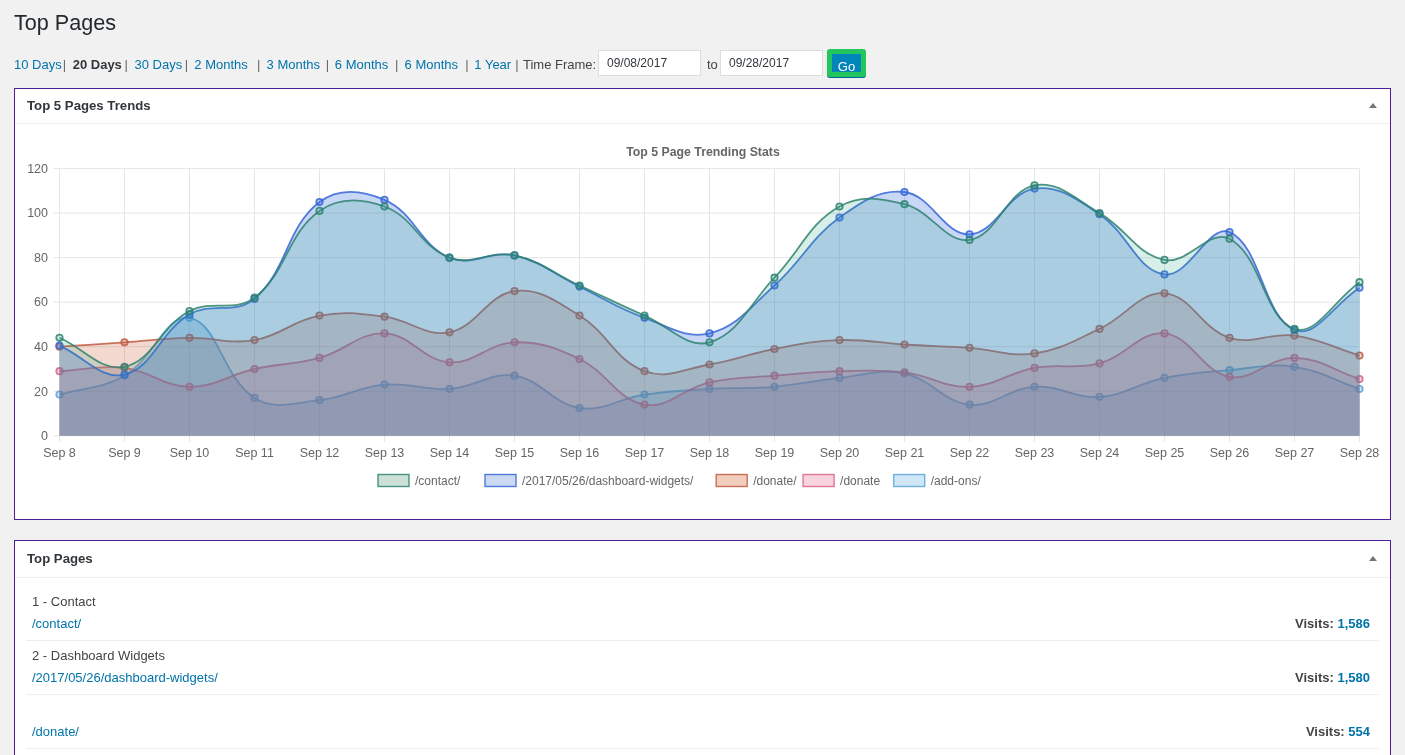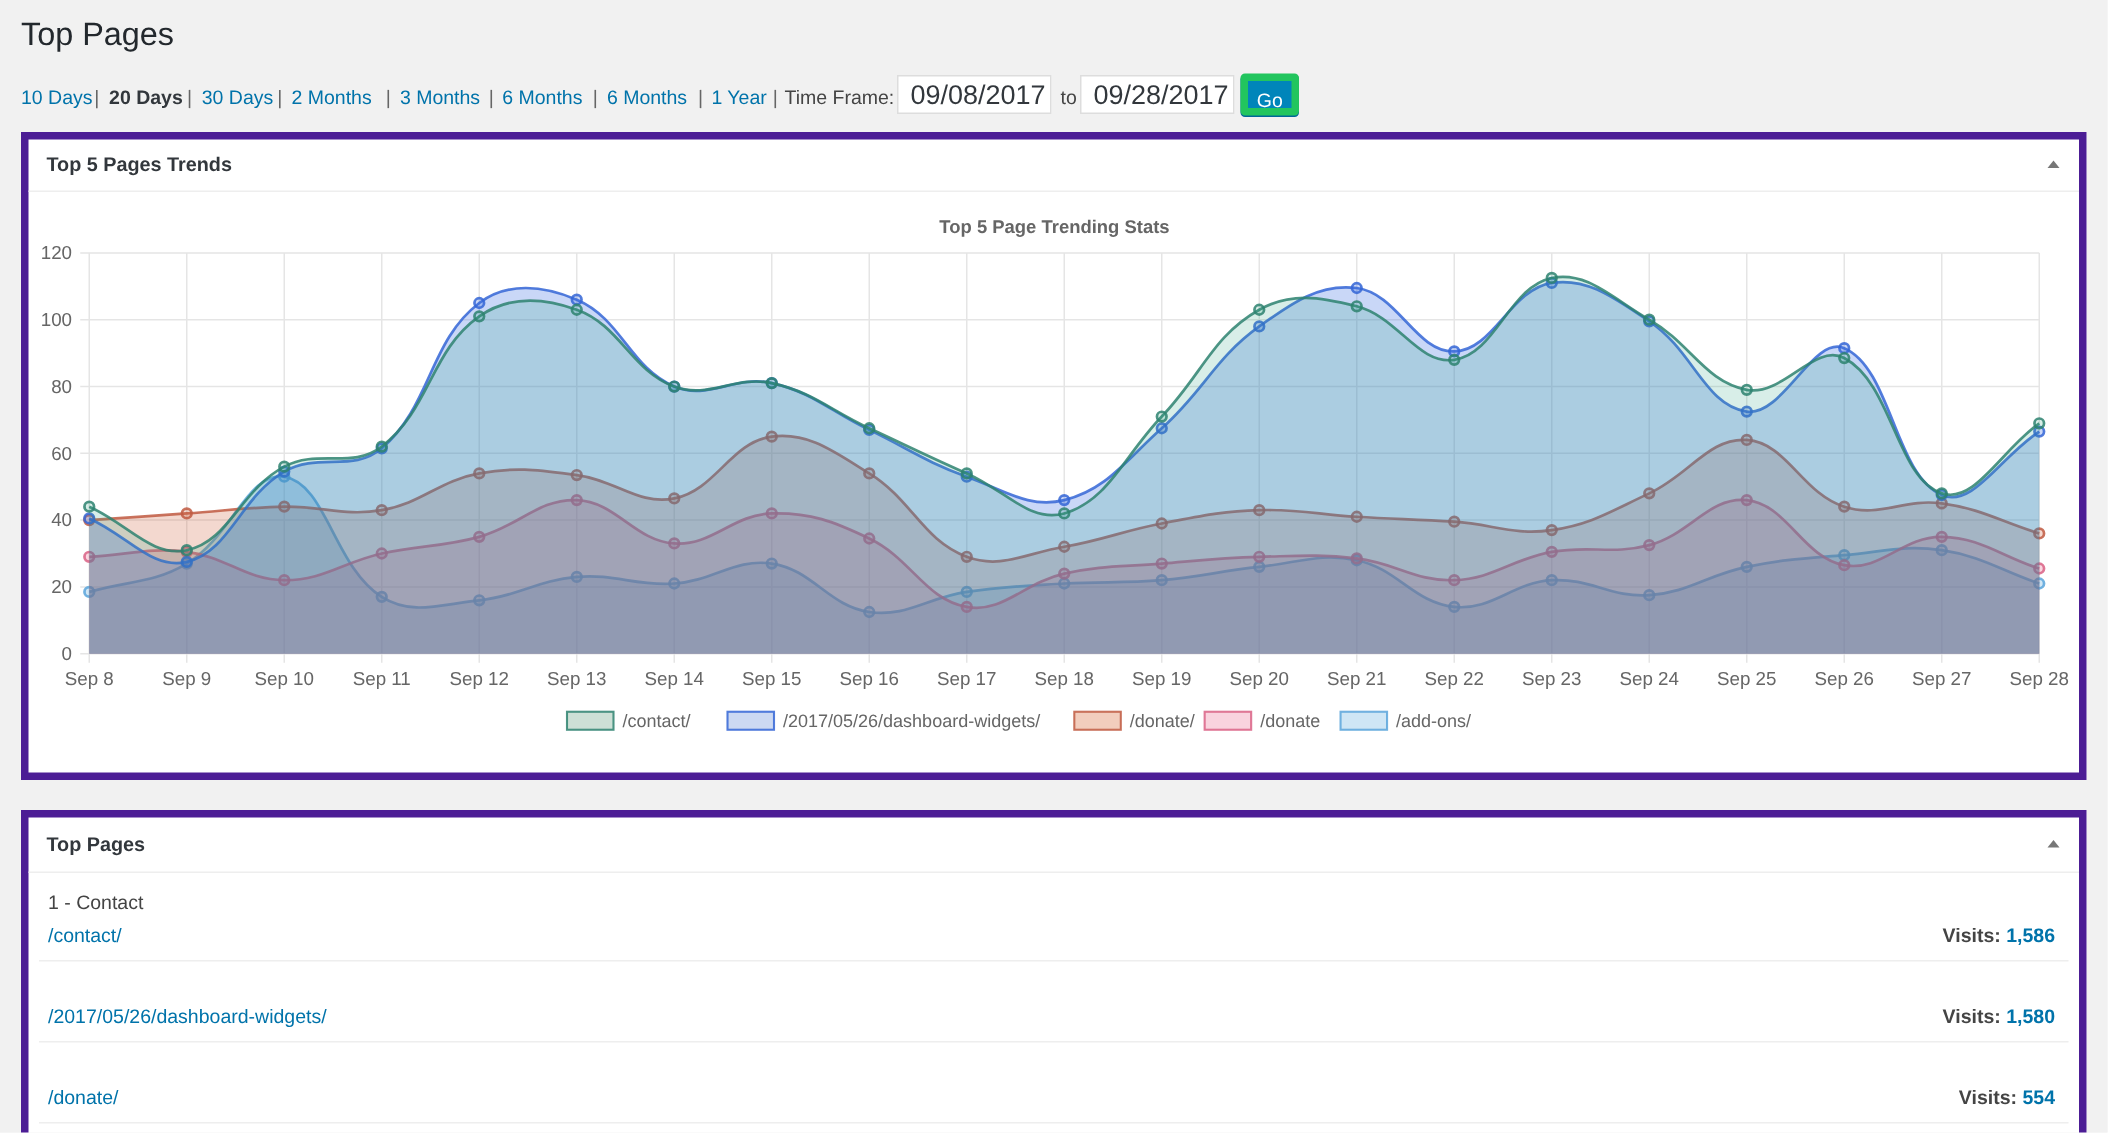--- a/index.html
+++ b/index.html
@@ -1,22 +1,22 @@
 <!DOCTYPE html>
 <html><head><meta charset="utf-8"><title>Top Pages</title><style>
 html,body{margin:0;padding:0;background:#f1f1f1;font-family:"Liberation Sans",sans-serif;}
 #page{position:relative;width:1405px;height:755px;overflow:hidden;}
 a{color:#0073aa;text-decoration:none;}
-.card{position:absolute;background:#fff;border:5px solid #4c1d95;box-sizing:border-box;}
+.card{position:absolute;background:#fff;border:1px solid #4c1d95;box-sizing:border-box;}
 .chead{height:34px;line-height:34px;border-bottom:1px solid #eee;padding-left:12px;font-size:13.2px;font-weight:bold;color:#32373c;position:relative;}
 .arrow{position:absolute;right:13px;top:14px;width:0;height:0;border-left:4.5px solid transparent;border-right:4.5px solid transparent;border-bottom:5px solid #777;}
 .fi{position:absolute;top:56.5px;font-size:13px;color:#444;white-space:nowrap;}
 .fi b{color:#32373c;}
 .sep{color:#666;}
-.tf-input{position:absolute;top:50px;height:26px;box-sizing:border-box;background:#fff;border:1px solid #ddd;font-family:"Liberation Sans",sans-serif;font-size:18px;color:#32373c;padding:0 0 0 8px;border-radius:0;}
+.tf-input{position:absolute;top:50px;height:26px;box-sizing:border-box;background:#fff;border:1px solid #ddd;font-family:"Liberation Sans",sans-serif;font-size:12px;color:#32373c;padding:0 0 0 8px;border-radius:0;}
 .go{position:absolute;left:827px;top:49px;width:39px;height:28px;background:#0085ba;border:5px solid #22c55e;border-radius:3px;color:#fff;font-size:13px;text-align:center;line-height:26px;box-sizing:border-box;box-shadow:0 1px 0 #006799;}
 .row{position:absolute;left:32px;right:26px;font-size:13px;color:#444;}
 .rline{position:absolute;left:26px;width:1353px;height:0;border-top:1px solid #eee;}
 .visits{position:absolute;right:35px;font-size:13px;color:#444;font-weight:bold;}
 h1{position:absolute;left:14px;top:0;margin:0;font-size:21.6px;font-weight:400;color:#23282d;line-height:46px;}
 </style></head>
 <body>
 <div id="page">
 <h1>Top Pages</h1>
 <div class="fi" style="left:14px"><a>10 Days</a></div>
@@ -45,20 +45,21 @@
   <div class="chead">Top 5 Pages Trends<span class="arrow"></span></div>
 </div>
 
 <div class="card" style="left:14px;top:540px;width:1377px;height:240px;">
   <div class="chead" style="height:36px;line-height:36px;">Top Pages<span class="arrow" style="top:15px;"></span></div>
 </div>
 <div class="row" style="top:594px;">1 - Contact</div>
 <div class="row" style="top:616px;"><a>/contact/</a></div>
 <div class="visits" style="top:616px;">Visits: <a>1,586</a></div>
 <div class="rline" style="top:640px;"></div>
+<div class="row" style="top:648px;">2 - Dashboard Widgets</div>
 <div class="row" style="top:670px;"><a>/2017/05/26/dashboard-widgets/</a></div>
 <div class="visits" style="top:670px;margin-left:47px;">Visits: <a>1,580</a></div>
 <div class="rline" style="top:694px;"></div>
 <div class="row" style="top:724px;"><a>/donate/</a></div>
 <div class="visits" style="top:724px;">Visits: <a>554</a></div>
 <div class="rline" style="top:748px;"></div>
 <svg width="1405" height="755" viewBox="0 0 1405 755" style="position:absolute;left:0;top:0;font-family:'Liberation Sans',sans-serif">
       <g stroke="#e5e5e5" stroke-width="1">
         <line x1="53.5" y1="435.8" x2="1359.5" y2="435.8"></line>
         <line x1="53.5" y1="391.3" x2="1359.5" y2="391.3"></line>

